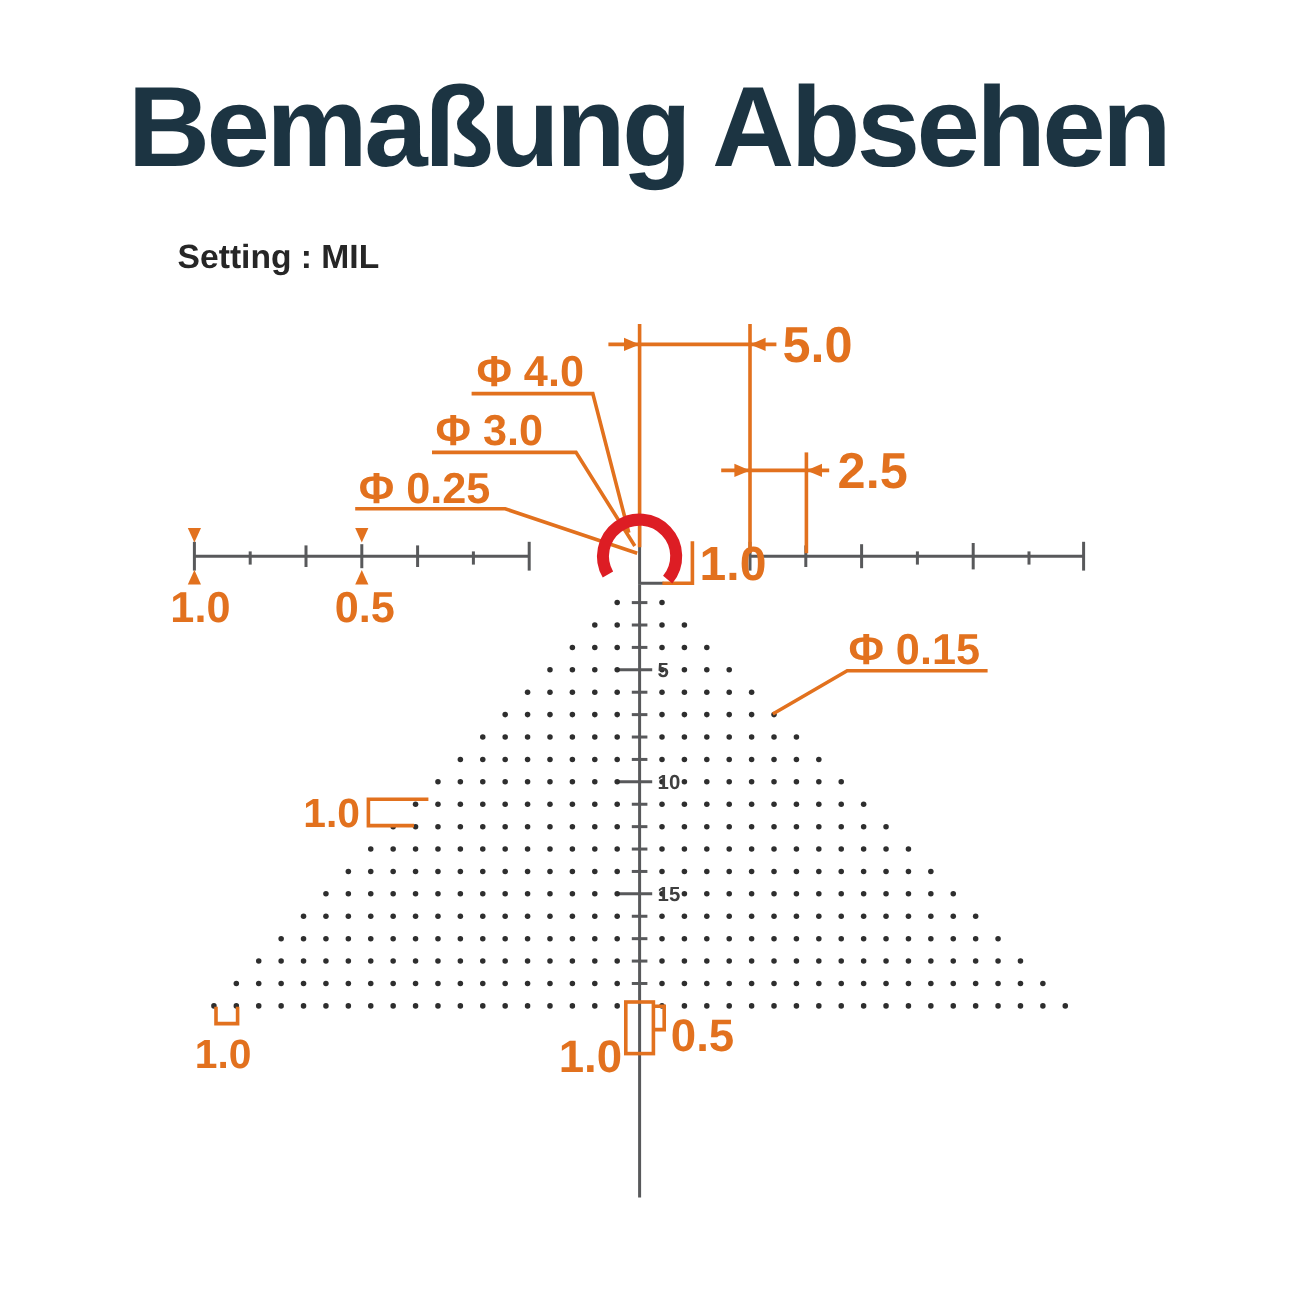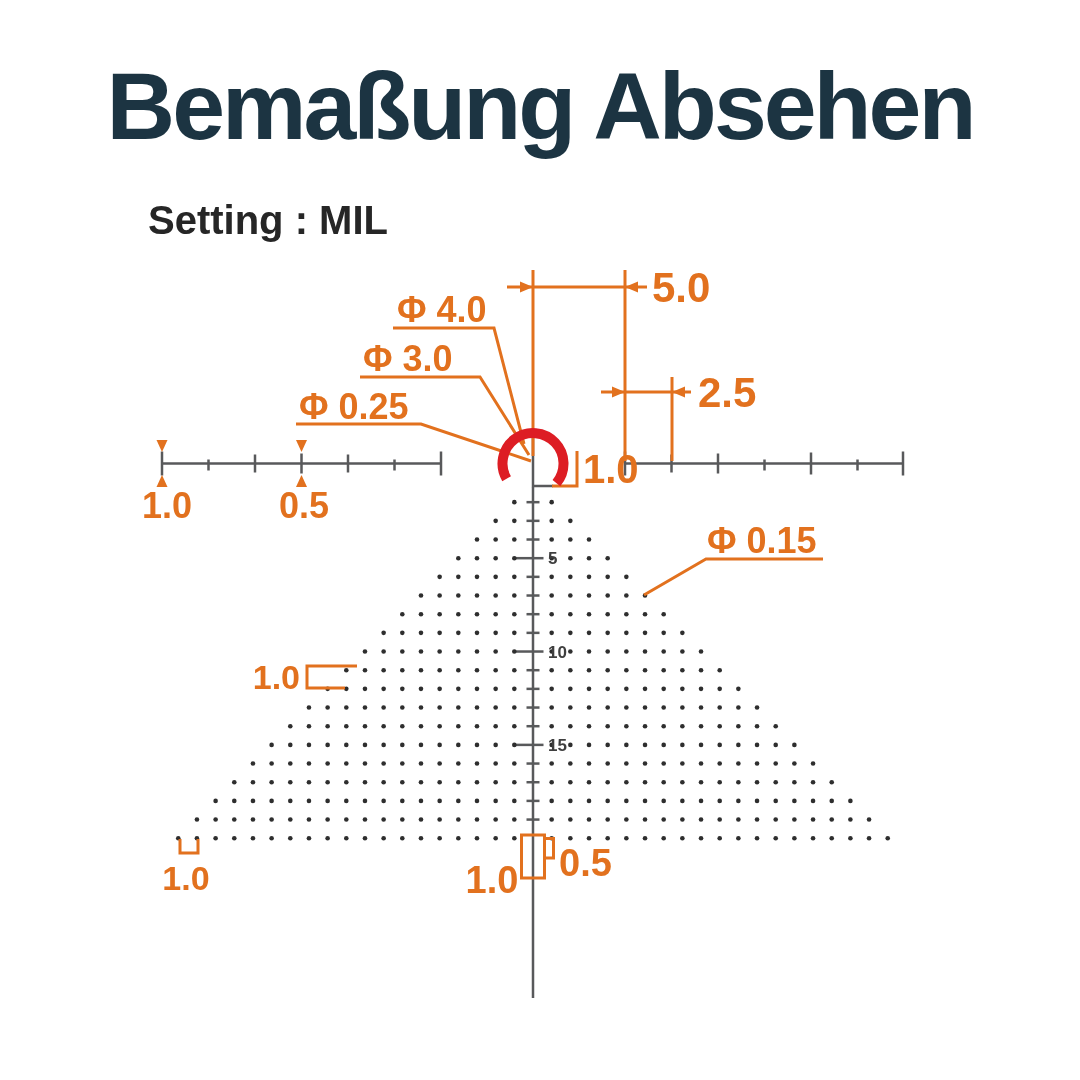--- a/index.html
+++ b/index.html
@@ -1,21 +1,21 @@
 <!DOCTYPE html>
 <html style="--orange: #e2711e; --red: #dd1d24; --gray: #58595b; --navy: #1c3442;"><head>
 <meta charset="utf-8">
 <style>
   html,body{margin:0;padding:0;background:#fff;}
   body{width:1080px;height:1080px;position:relative;overflow:hidden;
        font-family:"Liberation Sans",sans-serif;}
   :root{--orange:#e2711e;--red:#dd1d24;--navy:#1c3442;--gray:#58595b;--dark:#262626;}
   .title{position:absolute;left:0;top:52px;width:1080px;text-align:center;
          font-size:95px;font-weight:bold;letter-spacing:-3px;color:var(--navy);}
-  .subtitle{position:absolute;left:148px;top:198px;font-size:40px;font-weight:bold;
+  .subtitle{position:absolute;left:148px;top:198px;font-size:28px;font-weight:bold;
             color:var(--dark);letter-spacing:0px;}
   svg{position:absolute;left:0;top:0;}
   text{font-family:"Liberation Sans",sans-serif;font-weight:bold;}
   .olabel{fill:var(--orange);}
   .oline{stroke:var(--orange);stroke-width:3;fill:none;}
   .gline{stroke:var(--gray);stroke-width:2.5;fill:none;}
   .oarrow{fill:var(--orange);stroke:none;}
 </style>
 </head>
 <body>

